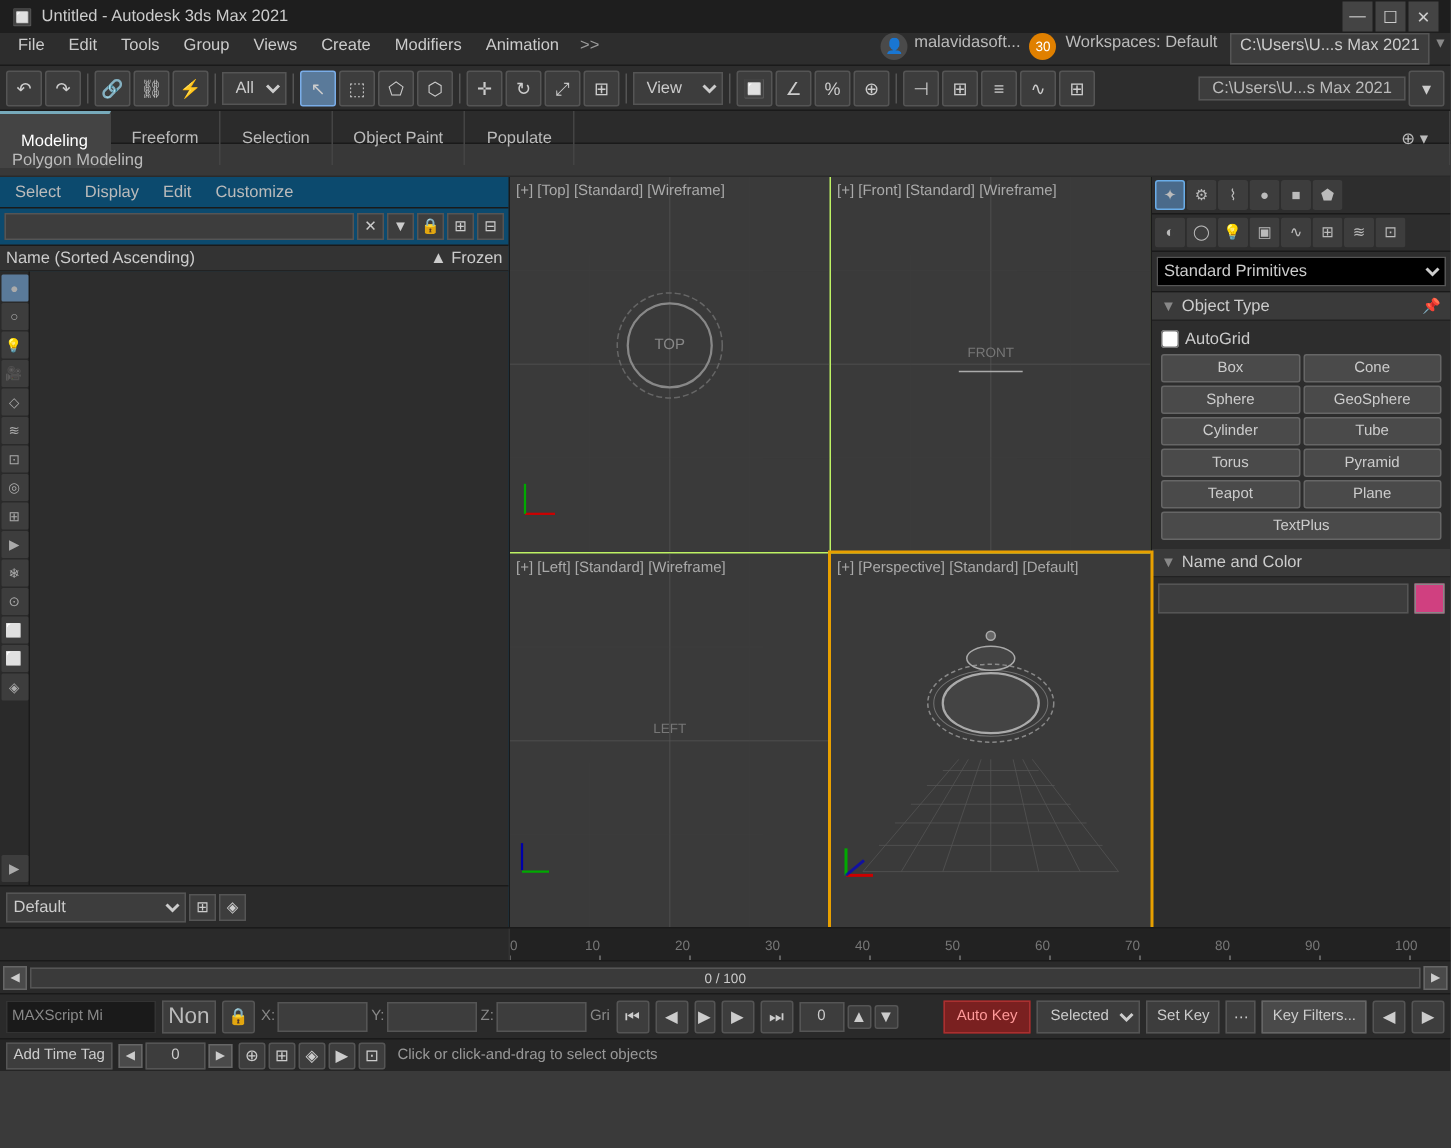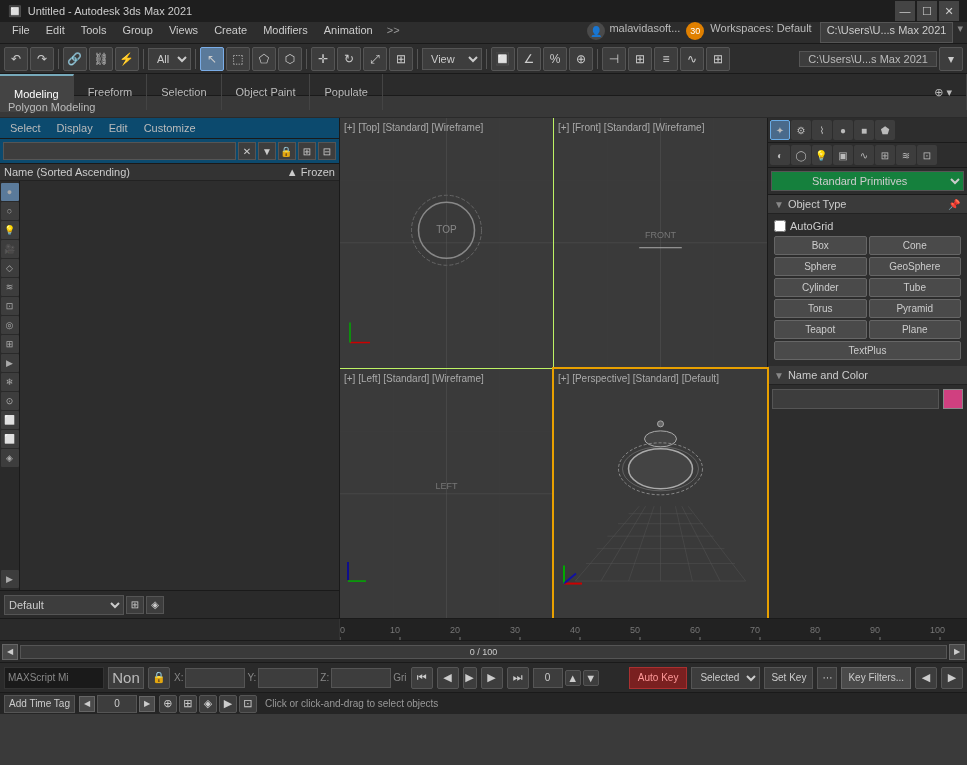--- a/index.html
+++ b/index.html
@@ -54,21 +54,21 @@
     .viewport.active { outline: 2px solid #e8a000; }
     .vp-label { position: absolute; top: 4px; left: 4px; color: #aaa; font-size: 10px; z-index: 2; pointer-events: none; }
     .vp-content { width: 100%; height: 100%; display: flex; align-items: center; justify-content: center; }
 
     
     #right-panel { width: 200px; background: #2d2d2d; border-left: 1px solid #1a1a1a; display: flex; flex-direction: column; }
     #rp-icons { display: flex; flex-wrap: wrap; padding: 2px; gap: 1px; border-bottom: 1px solid #1a1a1a; }
     .rp-icon-btn { width: 20px; height: 20px; background: #3d3d3d; border: 1px solid transparent; color: #bbb; cursor: pointer; display: flex; align-items: center; justify-content: center; font-size: 10px; border-radius: 2px; }
     .rp-icon-btn.active { background: #4a6a8a; border-color: #6aade8; }
     #rp-dropdown { display: flex; align-items: center; padding: 3px; gap: 2px; border-bottom: 1px solid #1a1a1a; }
-    #rp-dropdown select { flex: 1; background: #15803d; border: 1px solid #555; color: #ccc; height: 20px; font-size: 11px; padding-left: 36px; }
+    #rp-dropdown select { flex: 1; background: #000000; border: 1px solid #555; color: #ccc; height: 20px; font-size: 11px; }
     .section-header { background: #3a3a3a; padding: 3px 6px; font-size: 11px; color: #ccc; border-bottom: 1px solid #222; display: flex; align-items: center; gap: 4px; cursor: pointer; }
 
     
     #obj-type { padding: 4px; }
     .autogrid-row { display: flex; align-items: center; gap: 4px; padding: 2px; }
     .autogrid-cb { width: 12px; height: 12px; }
     .btn-grid { display: grid; grid-template-columns: 1fr 1fr; gap: 2px; padding: 2px; }
     .obj-btn { background: #4a4a4a; border: 1px solid #666; color: #ccc; padding: 3px 2px; font-size: 10px; cursor: pointer; text-align: center; border-radius: 2px; }
 
     

